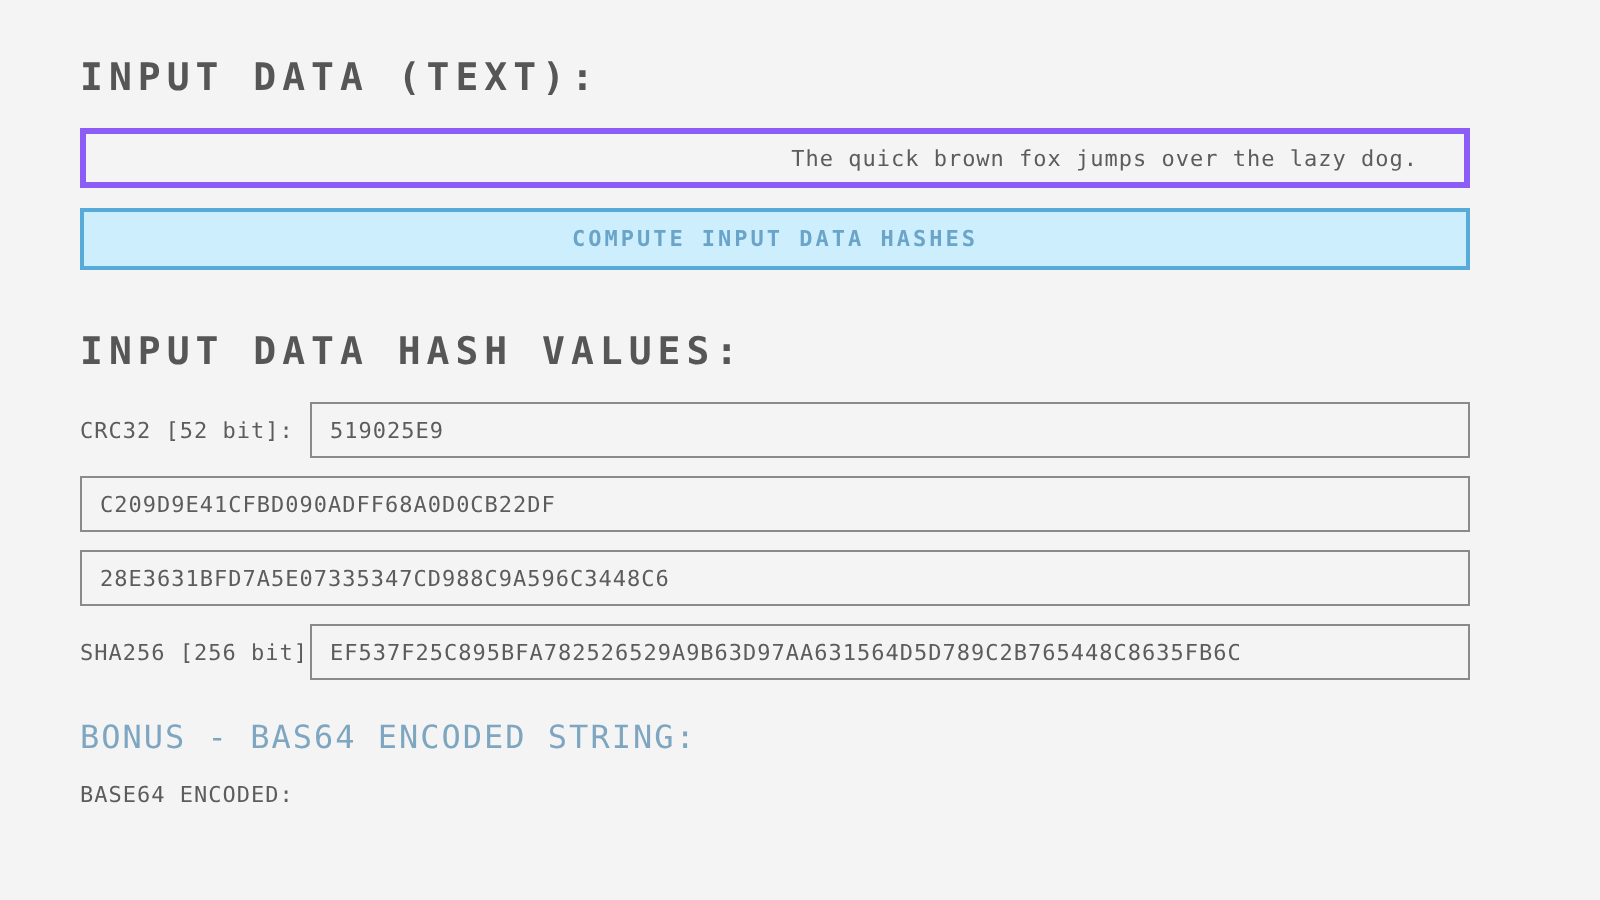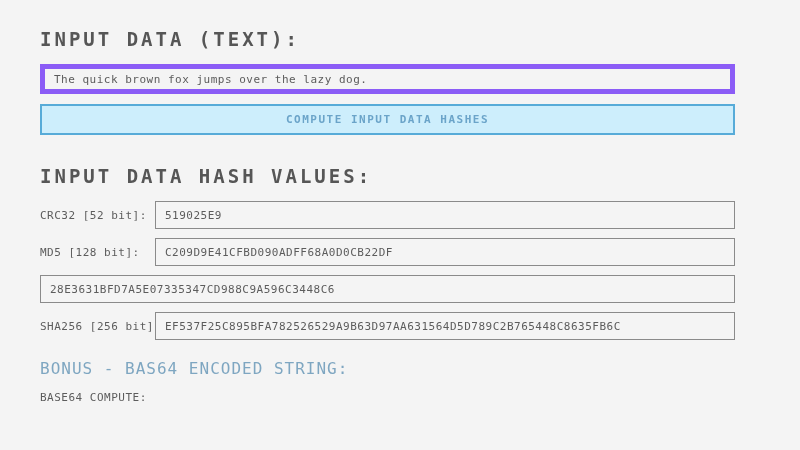--- a/index.html
+++ b/index.html
@@ -19,28 +19,29 @@
     font-weight: bold;
     letter-spacing: 3px;
     color: #565656;
     margin-bottom: 14px;
     white-space: nowrap;
   }
   .text-input {
     display: block;
     width: 100%;
     height: 30px;
-    border: 5px solid #8b5cf6;
+    border: 3px solid #8b5cf6;
     background: #f4f4f4;
     font-family: "DejaVu Sans Mono", "Liberation Mono", monospace;
     font-size: 11px;
     letter-spacing: 0.5px;
     color: #5c5c5c;
-    padding: 0 9px;
+    padding: 0 23px;
     outline: none;
+    text-align: right;
   }
   .compute-btn {
     display: block;
     width: 100%;
     height: 31px;
     margin-top: 10px;
     background: #cdeefc;
     border: 2px solid #57abd8;
     color: #6ba4c9;
     font-family: "DejaVu Sans Mono", "Liberation Mono", monospace;
@@ -99,32 +100,31 @@
   <button class="compute-btn">COMPUTE INPUT DATA HASHES</button>
 
   <h1 class="section-title hash-title">INPUT DATA HASH VALUES:</h1>
 
   <div class="row">
     <span class="row-label">CRC32 [52 bit]:</span>
     <input class="row-field" type="text" readonly="" value="519025E9" style="">
   </div>
 
   <div class="row">
-    <span class="row-label">MD5 [128 bit]:</span>
     <input class="row-field" type="text" readonly="" value="C209D9E41CFBD090ADFF68A0D0CB22DF" style="">
   </div>
 
   <div class="row">
     <input class="row-field" type="text" readonly="" value="28E3631BFD7A5E07335347CD988C9A596C3448C6" style="">
   </div>
 
   <div class="row">
     <span class="row-label">SHA256 [256 bit]:</span>
     <input class="row-field" type="text" readonly="" value="EF537F25C895BFA782526529A9B63D97AA631564D5D789C2B765448C8635FB6C" style="">
   </div>
 
   <div class="bonus-title">BONUS - BAS64 ENCODED STRING:</div>
 
   <div class="row">
-    <span class="row-label">BASE64 COMPUTE:</span>
+    <span class="row-label">BASE64 ENCODED:</span>
   </div>
 
 </div>
 
 </body></html>

